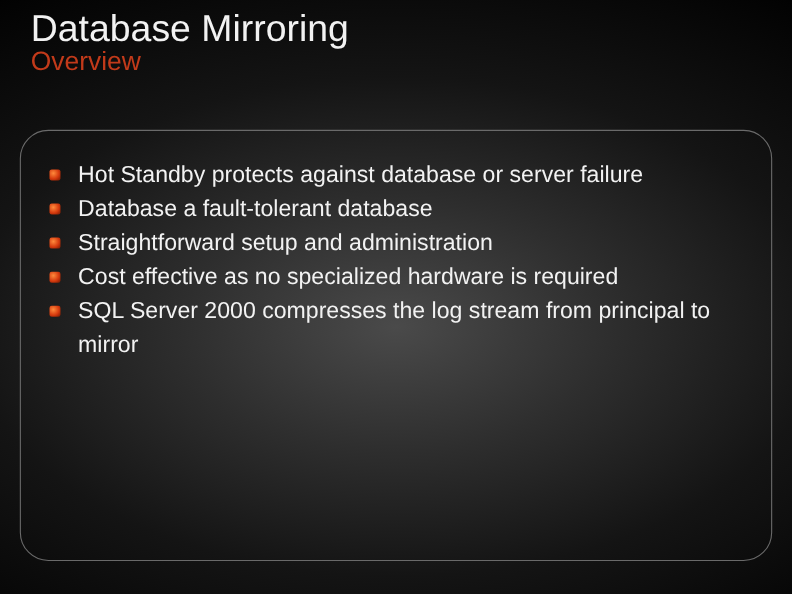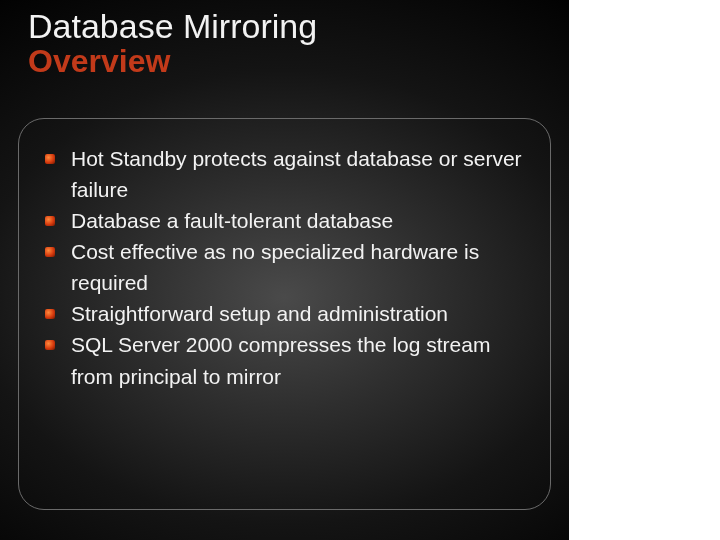--- a/index.html
+++ b/index.html
@@ -4,43 +4,43 @@
 <style>
   html, body {
     margin: 0;
     padding: 0;
     width: 720px;
     height: 540px;
     overflow: hidden;
     font-family: Arial, Helvetica, sans-serif;
   }
   .slide {
-    width: 569px;
+    width: 720px;
     height: 540px;
     background: radial-gradient(ellipse 90% 70% at 50% 55%,
                 #4a4a4a 0%,
                 #2e2e2e 30%,
                 #141414 60%,
                 #000000 100%);
     position: relative;
     box-sizing: border-box;
   }
   .title-block {
     padding: 8px 0 0 28px;
   }
   .title {
     color: #f2f2f2;
     font-size: 34px;
     font-weight: 400;
     line-height: 1.1;
   }
   .subtitle {
     color: #c23a1a;
-    font-size: 32px;
-    font-weight: 700;
+    font-size: 24px;
+    font-weight: 400;
     margin-top: -2px;
   }
   .content-box {
     position: absolute;
     left: 18px;
     right: 18px;
     top: 118px;
     bottom: 30px;
     border: 1px solid #6a6a6a;
     border-radius: 26px;
@@ -99,19 +99,19 @@
 
   <div class="title-block">
     <div class="title">Database Mirroring</div>
     <div class="subtitle">Overview</div>
   </div>
 
   <div class="content-box">
     <ul class="top">
       <li>Hot Standby protects against database or server failure</li>
       <li>Database a fault-tolerant database</li>
+      <li>Straightforward setup and administration</li>
       <li>Cost effective as no specialized hardware is required</li>
-      <li>Straightforward setup and administration</li>
       <li>SQL Server 2000 compresses the log stream from principal to mirror</li>
     </ul>
   </div>
 
 </div>
 
 </body></html>

